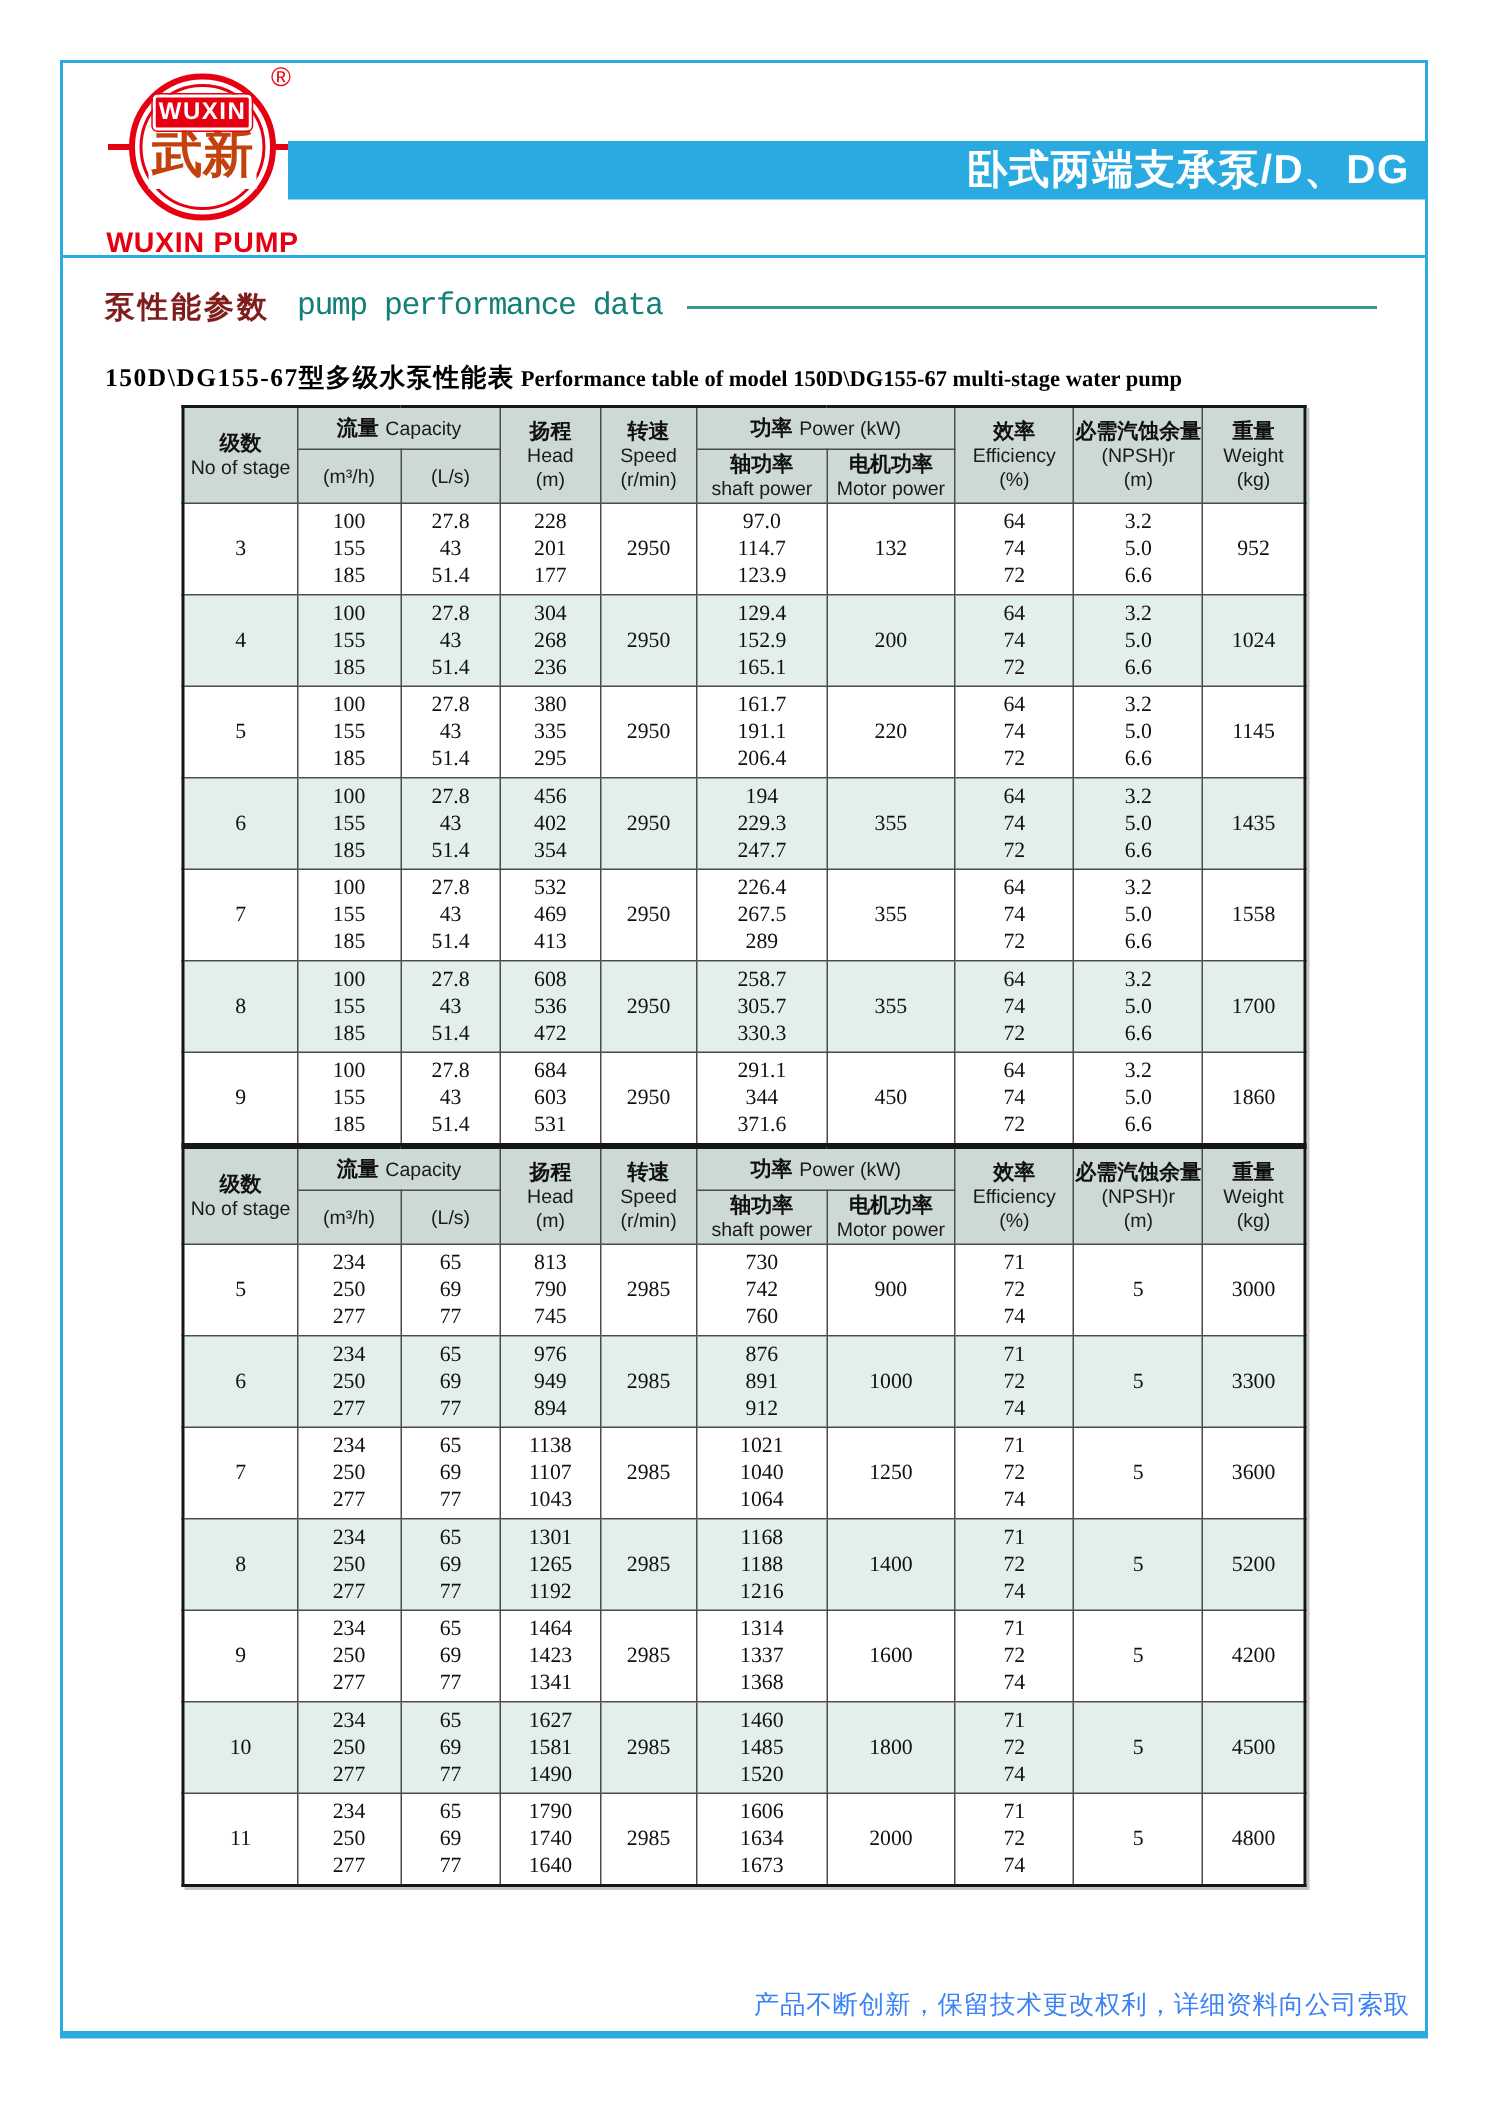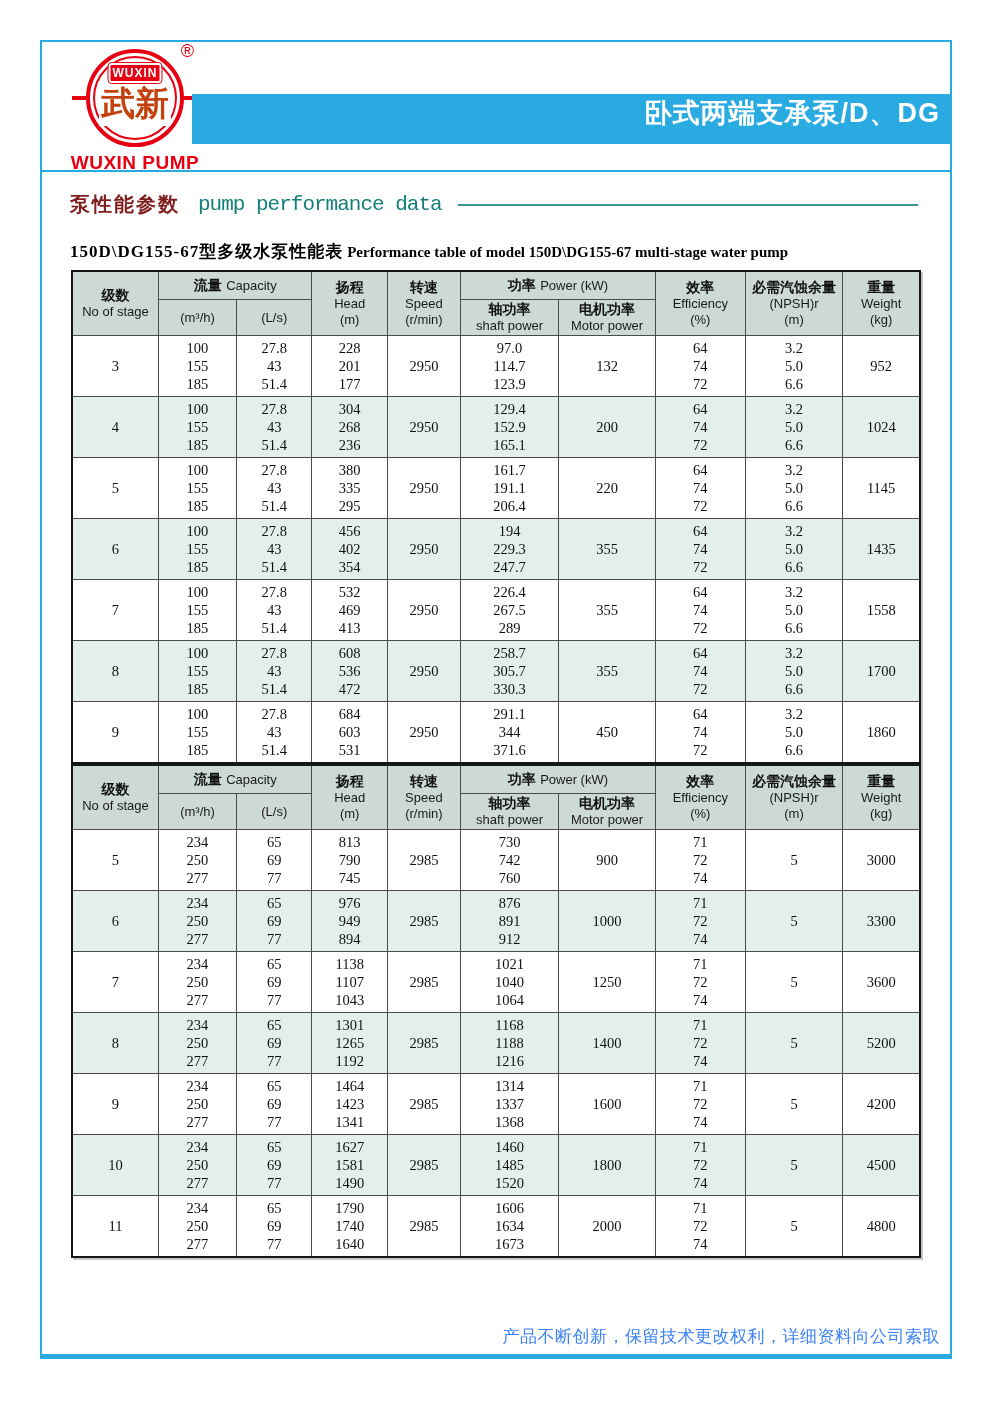--- a/index.html
+++ b/index.html
@@ -14,47 +14,47 @@
   }
   
   .top{position:relative;height:128px;border-bottom:2px solid #29abe2;}
   .logo{position:absolute;left:18px;top:7px;width:150px;text-align:center;}
   .emblem{position:relative;width:98px;height:98px;margin:0 auto;}
   .ring-outer{position:absolute;left:0;top:0;right:0;bottom:0;border:4px solid #e60012;border-radius:50%;background:#fff;}
   .ring-inner{position:absolute;left:7px;top:7px;right:7px;bottom:7px;border:2px solid #e60012;border-radius:50%;}
   .hline{position:absolute;left:-14px;right:-14px;top:47px;height:4px;background:#e60012;}
   .wuxin-box{
     position:absolute;top:14px;left:50%;transform:translateX(-50%);z-index:3;
-    background:#e60012;color:#fff;font-weight:bold;font-size:12px;letter-spacing:1px;
+    background:#e60012;color:#fff;font-weight:bold;font-size:16px;letter-spacing:1px;
     padding:1px 2px;border:2px solid #fff;border-radius:3px;outline:1.5px solid #e60012;
   }
   .hanzi{
     position:absolute;top:33px;left:50%;transform:translateX(-50%);z-index:2;
     color:#c2410c;font-size:34px;font-weight:bold;background:#fff;padding:0 2px;line-height:1.3;
     font-family:"Liberation Serif", serif;white-space:nowrap;
   }
   .reg-mark{position:absolute;top:-8px;right:-10px;color:#e60012;font-size:18px;z-index:3;}
   .logo-caption{margin-top:5px;color:#e60012;font-weight:bold;font-size:19px;letter-spacing:0.5px;}
   .title-bar{
-    position:absolute;left:150px;right:0;top:52px;height:50px;background:#29abe2;
+    position:absolute;left:150px;right:0;top:52px;height:39px;background:#29abe2;
     color:#fff;font-size:27px;font-weight:bold;line-height:39px;text-align:right;
     padding-right:10px;letter-spacing:1px;box-sizing:border-box;
   }
   
   .content{position:relative;padding:15px 28px 0 28px;}
   .section-title{display:flex;align-items:center;margin:4px 0 2px 0;}
   .st-zh{font-size:20px;font-weight:bold;color:#7f1d1d;letter-spacing:2px;white-space:nowrap;}
   .st-en{font-size:21px;color:#137f79;font-family:"Liberation Mono", monospace;margin-left:18px;white-space:nowrap;letter-spacing:-1px;}
   .st-line{flex:1;height:2px;background:#3a9a93;margin-left:16px;margin-right:4px;}
   .table-title{text-align:left;color:#000000;margin:20px 0 7px 0;font-family:"Liberation Serif", serif;}
   .table-title.first{margin-top:22px;}
   .tt-zh{font-size:17px;font-weight:bold;letter-spacing:1px;}
   .tt-en{font-size:15px;font-weight:bold;}
   table.perf{
-    width:850px;margin:0 auto;border-collapse:collapse;table-layout:fixed;
+    width:750px;margin:0 auto;border-collapse:collapse;table-layout:fixed;
     border:2px solid #161616;box-shadow:2px 2px 0 rgba(90,90,90,0.35);
   }
   table.perf th, table.perf td{border:1px solid #4b4b4b;text-align:center;vertical-align:middle;padding:0;}
   table.perf thead th{background:#cdd9d3;}
   table.perf thead tr:first-child th{height:27px;}
   table.perf thead tr:last-child th{height:35px;}
   .th-zh{font-size:14px;font-weight:bold;color:#111;line-height:1.25;display:inline-block;}
   .th-en{font-size:13px;font-weight:normal;color:#1a1a1a;line-height:1.25;display:inline-block;}
   table.perf thead th div{display:block;}
   table.perf tbody td{

